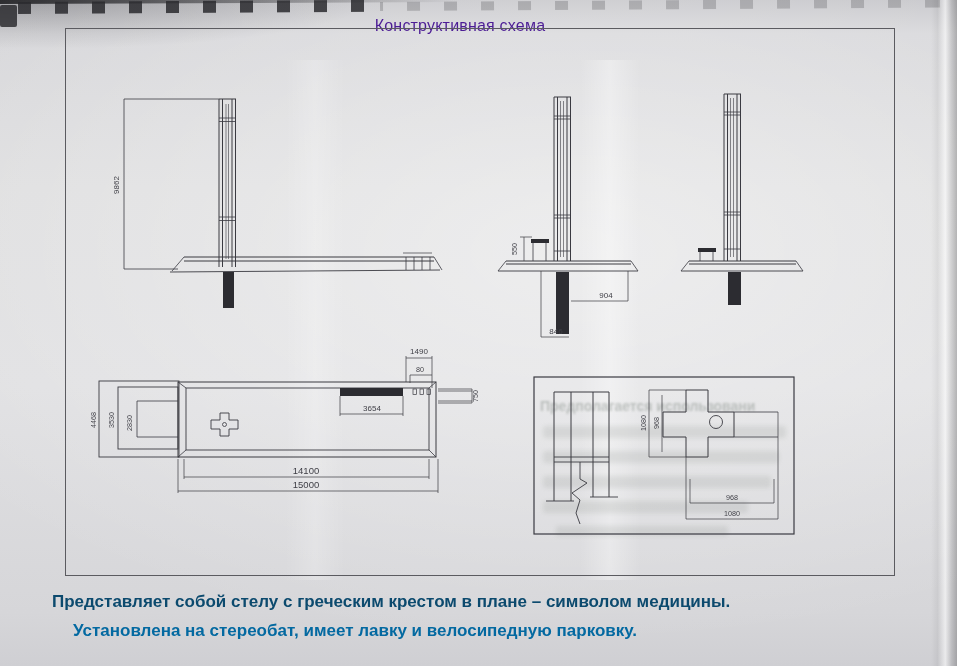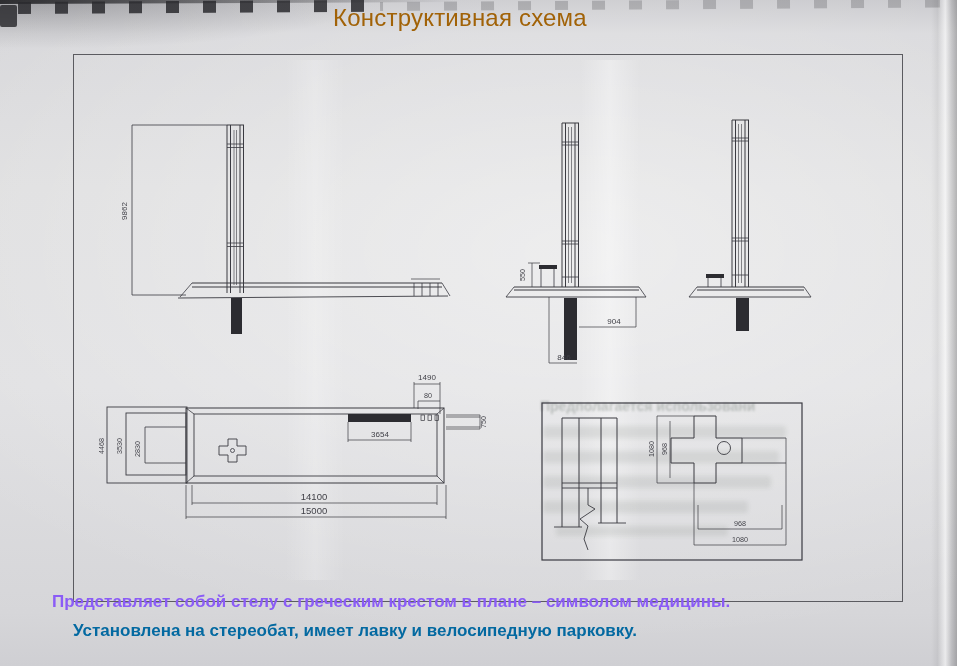--- a/index.html
+++ b/index.html
@@ -16,25 +16,25 @@
   .binding{position:absolute;top:2px;height:12px;transform:rotate(-.35deg);transform-origin:left top;
     background:repeating-linear-gradient(90deg,#2a2a2e 0 13px,rgba(0,0,0,0) 13px 37px);}
   .binding.b1{left:18px;width:362px;opacity:.85;}
   .binding.b2{left:380px;width:560px;opacity:.22;background-position:-10px 0;height:9px;}
   .binding-blob{position:absolute;left:0;top:5px;width:17px;height:22px;background:#232327;opacity:.8;border-radius:2px;}
   .page-edge{position:absolute;right:0;top:0;width:26px;height:666px;pointer-events:none;
     background:linear-gradient(90deg,rgba(0,0,0,0) 0,rgba(0,0,0,.05) 25%,rgba(255,255,255,.55) 55%,rgba(0,0,0,.10) 80%,rgba(0,0,0,.22) 100%);}
   .fold-light{position:absolute;top:60px;height:520px;width:60px;pointer-events:none;
     background:linear-gradient(90deg,rgba(255,255,255,0),rgba(255,255,255,.35),rgba(255,255,255,0));}
   .fold1{left:580px;} .fold2{left:285px;opacity:.6;}
-  .page-title{position:absolute;left:260px;top:4px;width:400px;text-align:center;
-    font-size:24px;color:#a16207;letter-spacing:.2px;}
-  .frame{position:absolute;left:65px;top:54px;width:828px;height:546px;border:1px solid #5b5b60;margin-left:8px;}
+  .page-title{position:absolute;left:260px;top:17px;width:400px;text-align:center;
+    font-size:16px;color:#4c1d95;letter-spacing:.2px;}
+  .frame{position:absolute;left:65px;top:28px;width:828px;height:546px;border:1px solid #5b5b60;}
   .frame svg{position:absolute;left:0;top:0;filter:blur(.2px);}
-  .caption1{position:absolute;left:52px;top:592px;font-size:17px;font-weight:600;color:#8b5cf6;}
+  .caption1{position:absolute;left:52px;top:592px;font-size:17px;font-weight:600;color:#0c4a6e;}
   .caption2{position:absolute;left:73px;top:621px;font-size:17px;font-weight:600;color:#0369a1;}
   .ghost{position:absolute;pointer-events:none;filter:blur(1.3px);color:rgba(95,105,98,.33);
     font-size:14px;font-weight:700;white-space:nowrap;}
   .ghost-bar{position:absolute;pointer-events:none;filter:blur(2.2px);
     background:rgba(118,126,118,.15);border-radius:3px;}
   .dimtxt{fill:#3f3f46;font-size:8px;font-family:"Liberation Sans","DejaVu Sans",sans-serif;}
   .dimtxt-big{fill:#3f3f46;font-size:9.5px;font-family:"Liberation Sans","DejaVu Sans",sans-serif;}
   .dimtxt-sm{fill:#45454c;font-size:7.2px;font-family:"Liberation Sans","DejaVu Sans",sans-serif;}
 </style>
 </head>

